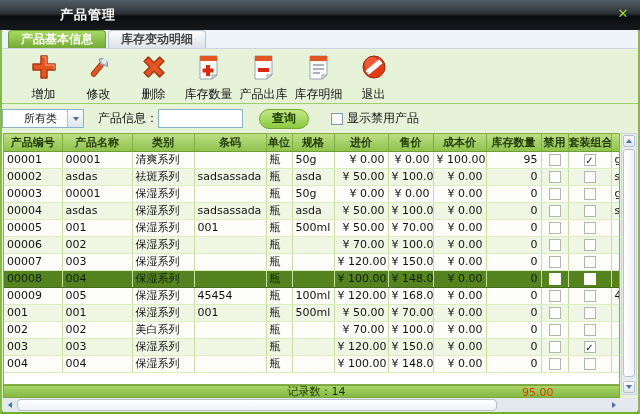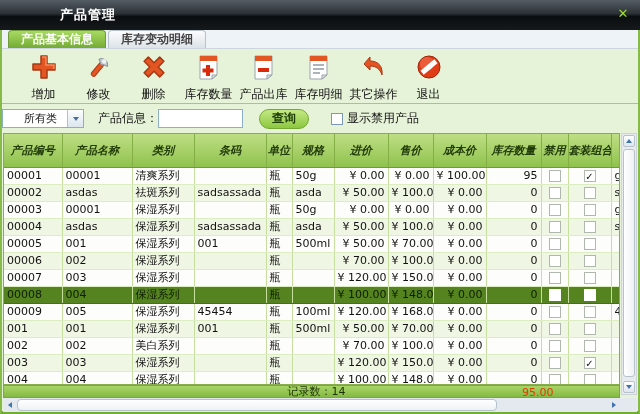--- a/index.html
+++ b/index.html
@@ -48,22 +48,22 @@
   .txtinput { width:85px; height:19px; border:1px solid #8cb0cc; background:#fff; font-size:11px; padding:0 3px; }
   .btn-search { width:50px; height:20px; border:1px solid #76a832; border-radius:10px;
     background:linear-gradient(#c4e985,#8cc840); font-size:12px; font-weight:bold; color:#1c3a06;
     cursor:pointer; line-height:17px; text-align:center; }
   .chk { width:12px; height:12px; border:1px solid #7a9ab8; background:#fff; display:inline-block; }
 
   
   .tablewrap { position:absolute; left:1px; top:103px; width:617px; height:252px; background:#fff;
     border:1px solid #86af4b; overflow:hidden; }
   table { border-collapse:collapse; table-layout:fixed; width:617px; }
-  th { height:33px; background:linear-gradient(#bede84,#8fc24d); color:#223c0a; font-size:11px;
-    font-weight:bold; border-right:1px solid #84af47; border-bottom:1px solid #6f9c33; overflow:hidden; white-space:nowrap;font-style:italic; }
+  th { height:17px; background:linear-gradient(#bede84,#8fc24d); color:#223c0a; font-size:11px;
+    font-weight:bold; border-right:1px solid #84af47; border-bottom:1px solid #6f9c33; overflow:hidden; white-space:nowrap; }
   td { height:17px; font-size:11px; color:#111; border-right:1px solid #c6df9f; border-bottom:1px solid #dcedc2;
     padding:0 3px; overflow:hidden; white-space:nowrap; }
   tr.odd td { background:#fdfefb; }
   tr.even td { background:#eff7e4; }
   tr.selected td { background:#55831f; color:#0d1e00; border-bottom-color:#466d18; }
   td.num { text-align:right; }
   td.ctr { text-align:center; padding:0; }
   .cb { width:12px; height:12px; border:1px solid #b0b8ae; background:#fff; display:inline-block;
     vertical-align:middle; line-height:11px; font-size:10px; color:#111; text-align:center; }
   tr.selected .cb { border-color:#fff; }
@@ -159,26 +159,20 @@
         <div class="tool">
           <span><svg viewBox="0 0 28 28">
               <path d="M5 3h17v19l-5 4H5z" fill="#fff" stroke="#9aa4ab"></path>
               <rect x="5" y="3" width="17" height="5" fill="#e45524"></rect>
               <rect x="8" y="11" width="11" height="2" fill="#aab4ba"></rect>
               <rect x="8" y="15" width="11" height="2" fill="#aab4ba"></rect>
               <rect x="8" y="19" width="7" height="2" fill="#aab4ba"></rect>
               <path d="M17 26l5-4h-5z" fill="#dfe4e8" stroke="#9aa4ab"></path>
             </svg></span>
           <span class="tlabel">库存明细</span>
-        </div>
-        <div class="tool">
-          <span><svg viewBox="0 0 28 28">
-              <path d="M10 4 4 11l6 6v-4c6 0 10 3 12 9 1-9-4-14-12-14z" fill="#e45524" stroke="#a83812" stroke-linejoin="round"></path>
-            </svg></span>
-          <span class="tlabel">其它操作</span>
         </div>
         <div class="tool">
           <span><svg viewBox="0 0 28 28">
               <circle cx="14" cy="14" r="11" fill="#e03c16" stroke="#9c240a"></circle>
               <circle cx="12" cy="11" r="7" fill="#f4765a" opacity=".55"></circle>
               <rect x="5" y="11.5" width="18" height="5" fill="#fff" transform="rotate(-40 14 14)"></rect>
             </svg></span>
           <span class="tlabel">退出</span>
         </div>
       </div>

